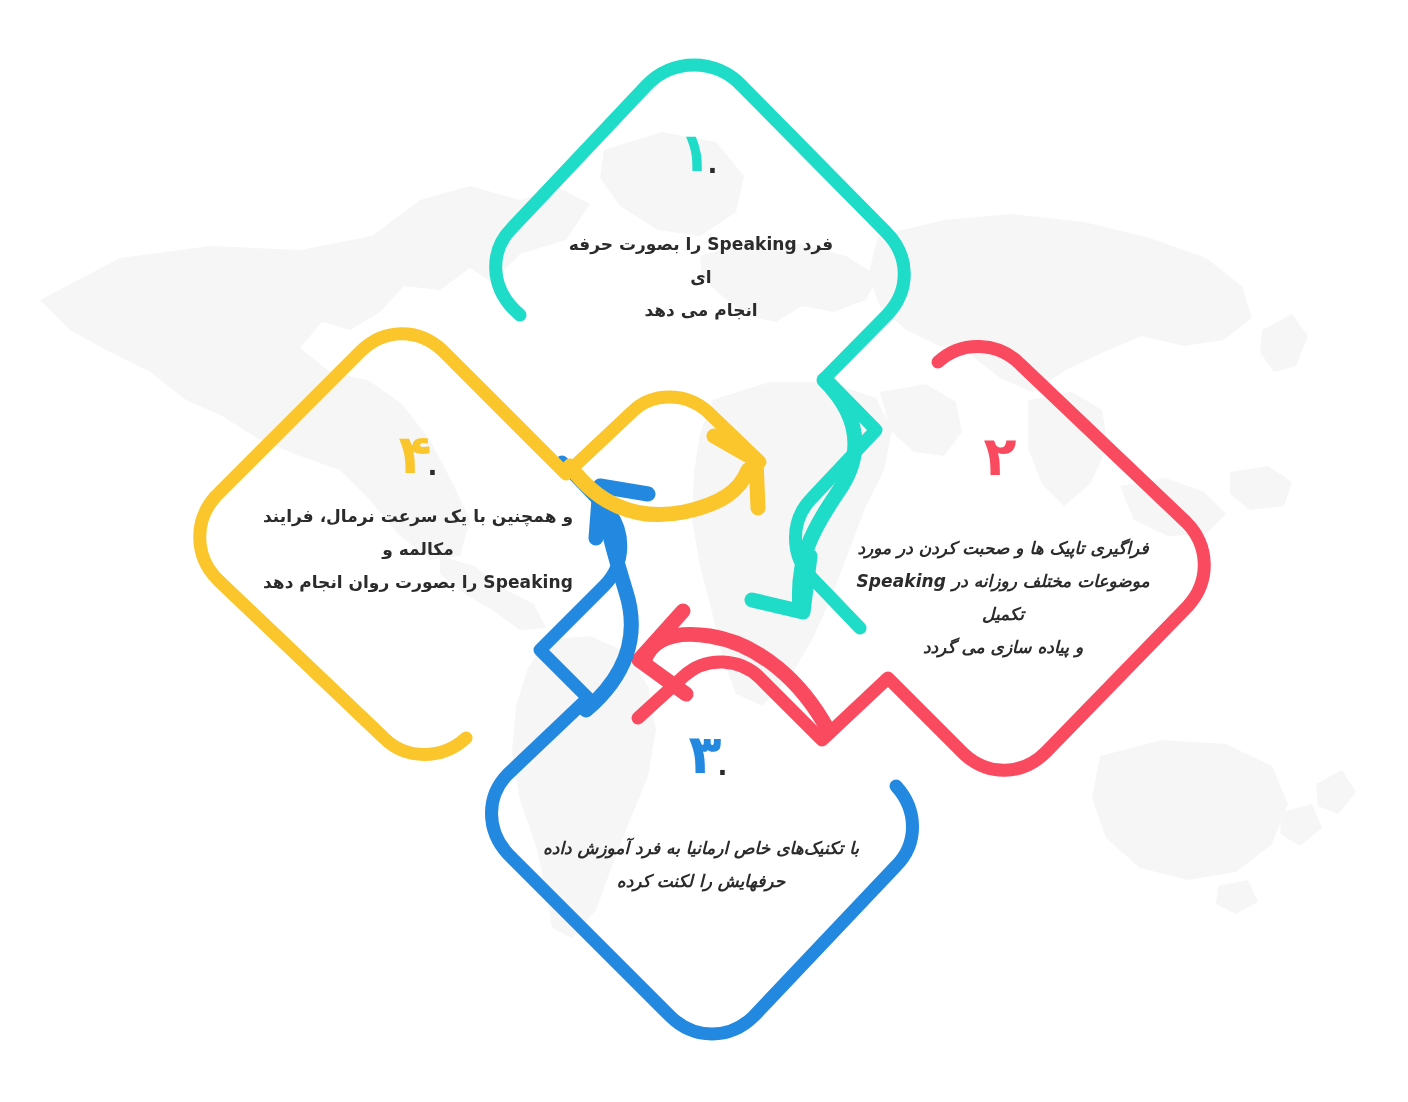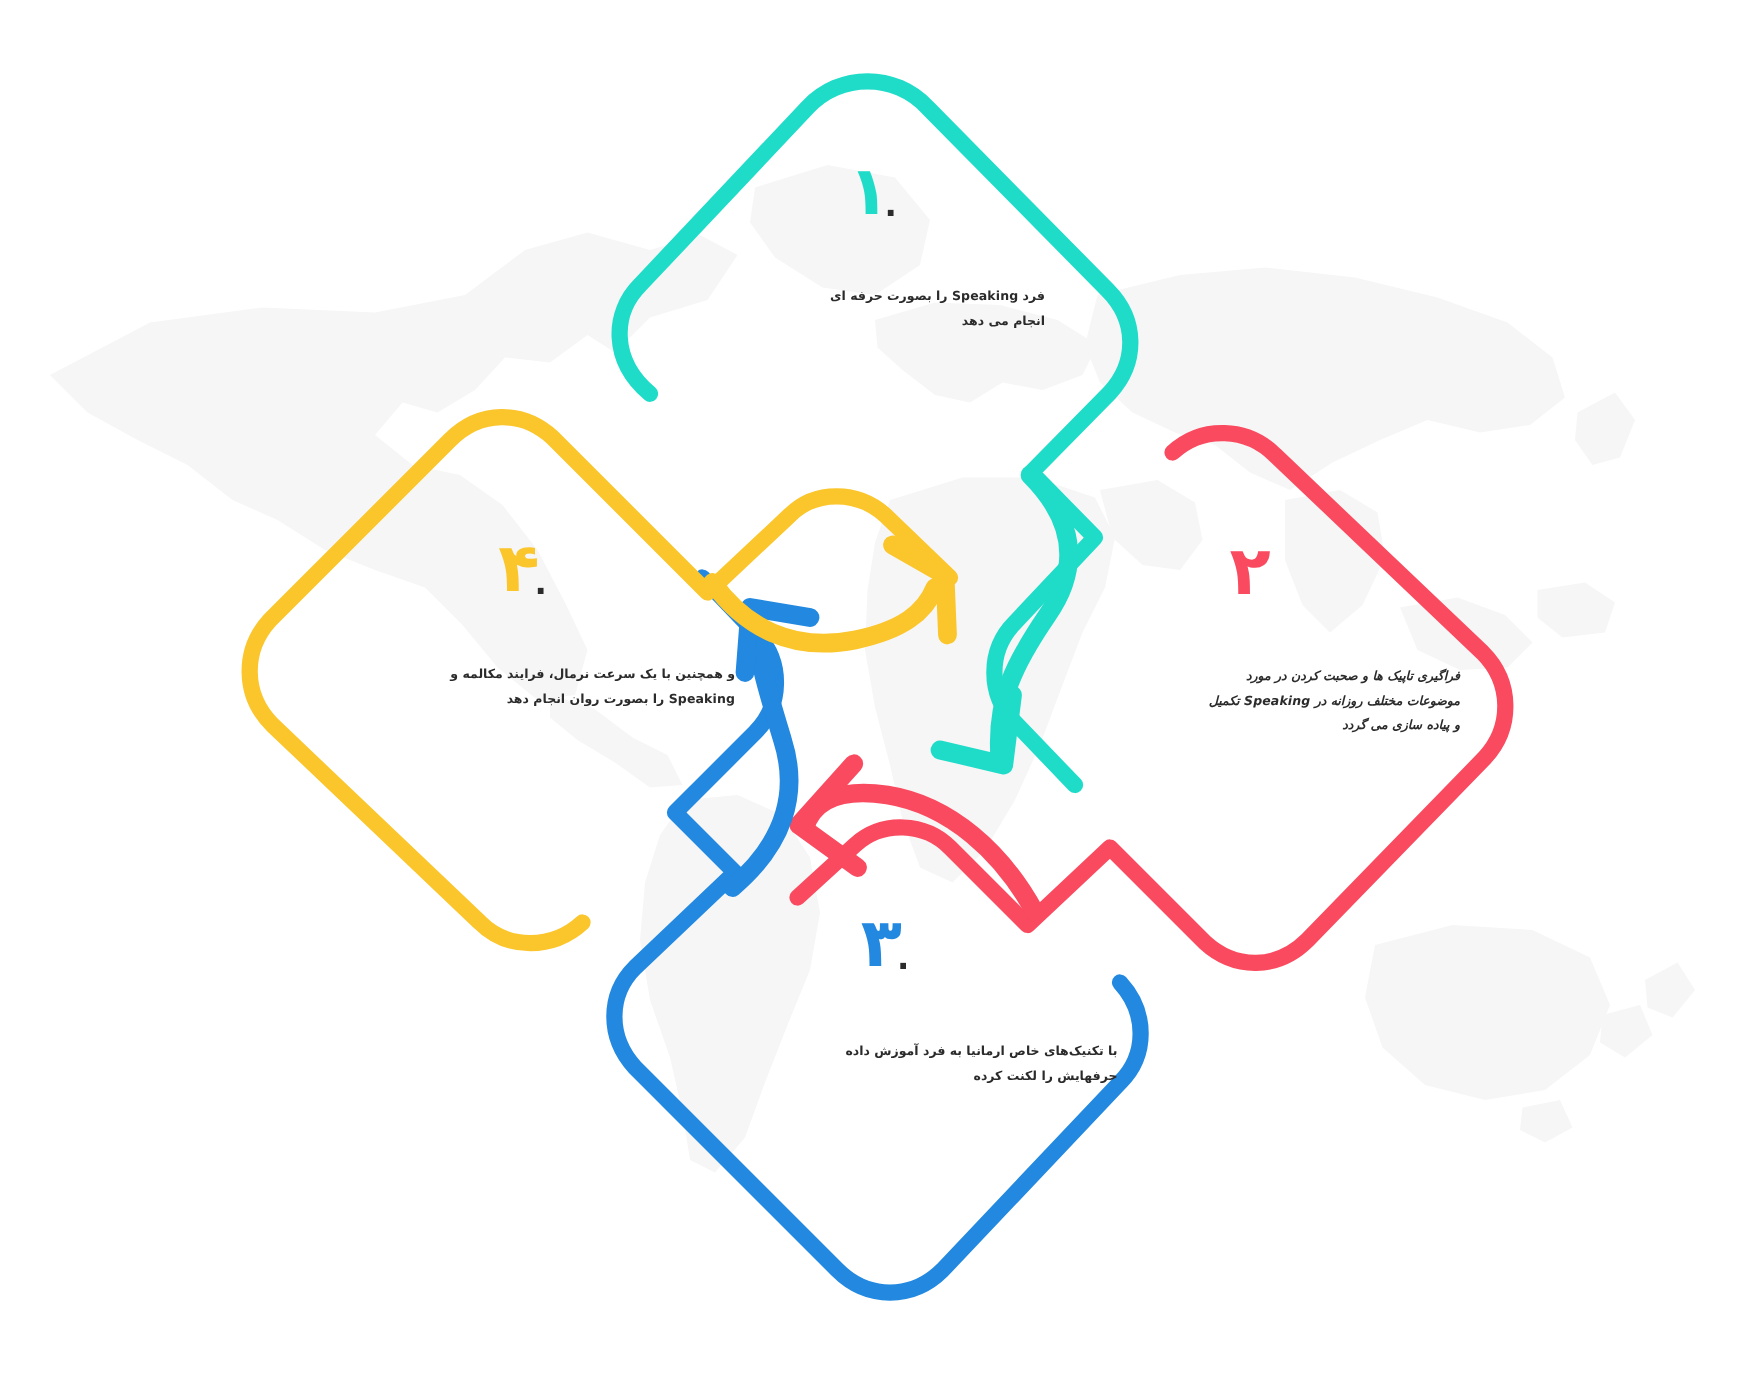--- a/index.html
+++ b/index.html
@@ -23,24 +23,24 @@
     top: 0;
     width: 1408px;
     height: 1102px;
   }
   #worldmap { z-index: 1; }
   #shapes   { z-index: 2; }
   #arrows   { z-index: 3; }
   .card-text {
     position: absolute;
     z-index: 4;
-    text-align: right;
+    text-align: center;
     direction: rtl;
     color: #2b2b2b;
-    font-size: 10px;
+    font-size: 17px;
     line-height: 1.95;
     font-weight: 600;
     letter-spacing: 0.1px;
   }
   .card-num {
     position: absolute;
     z-index: 4;
     font-size: 54px;
     font-weight: 700;
     line-height: 1;
@@ -58,24 +58,24 @@
     top: 2px;
   }
   
   #num-1 { left: 600px; top: 126px; width: 200px; color: #1edcc8; }
   #txt-1 { left: 566px; top: 228px; width: 270px; }
   
   #num-2 { left: 900px; top: 430px; width: 200px; color: #fa4a5f; }
   #txt-2 { left: 838px; top: 532px; width: 330px; font-style: italic; }
   
   #num-3 { left: 610px; top: 728px; width: 200px; color: #2288e0; }
-  #txt-3 { left: 564px; top: 832px; width: 330px; }
+  #txt-3 { left: 536px; top: 832px; width: 330px; font-style: italic; }
   
   #num-4 { left: 320px; top: 428px; width: 200px; color: #fbc52c; }
-  #txt-4 { left: 248px; top: 530px; width: 340px; }
+  #txt-4 { left: 248px; top: 500px; width: 340px; }
 </style>
 </head>
 <body>
 
 <div id="canvas">
 
   <svg id="worldmap" viewBox="0 0 1408 1102" xmlns="http://www.w3.org/2000/svg" aria-hidden="true">
     <g fill="#f6f6f6">
 
       <path d="M40 300 L120 258 L210 246 L300 250 L372 236 L420 200 L470 186 L520 200 L560 188 L590 204

